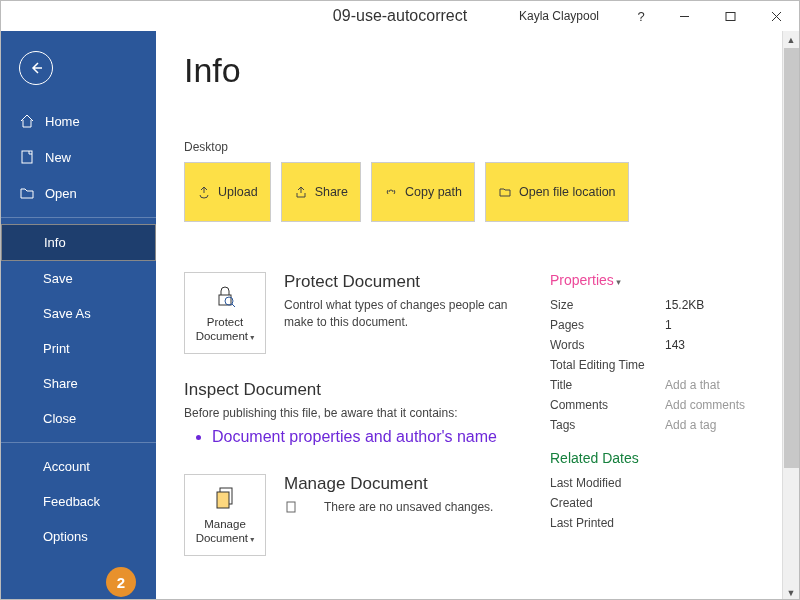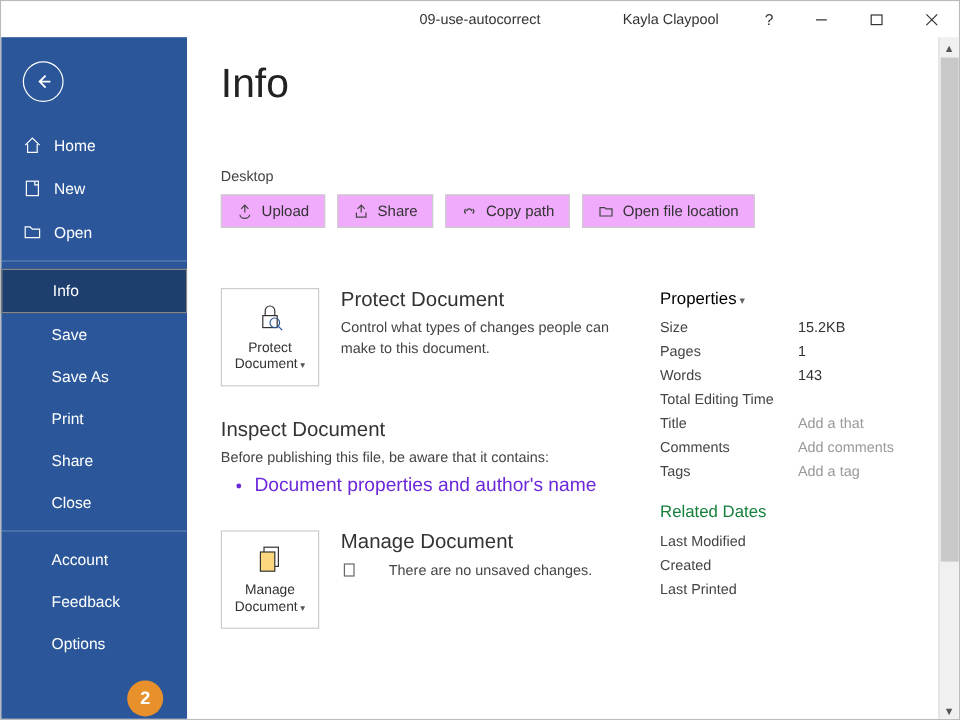--- a/index.html
+++ b/index.html
@@ -1,19 +1,19 @@
 <!DOCTYPE html>
 <html><head>
 <meta charset="utf-8">
 <style>
 * { margin: 0; padding: 0; box-sizing: border-box; font-family: "Segoe UI", Arial, sans-serif; }
 body { width: 800px; height: 600px; overflow: hidden; background: #fff; border: 1px solid #bbb; position: relative; }
 
 .titlebar { height: 30px; display: flex; align-items: center; background: #fff; }
-.titlebar .doc-title { position: absolute; left: 50%; transform: translateX(-50%); font-size: 12px; color: #333; }
+.titlebar .doc-title { position: absolute; left: 50%; transform: translateX(-50%); font-size: 16px; color: #333; }
 .titlebar .user { position: absolute; right: 200px; font-size: 12px; color: #333; }
 .titlebar .btns { position: absolute; right: 0; display: flex; }
 .titlebar .tb { width: 46px; height: 30px; display: flex; align-items: center; justify-content: center; font-size: 13px; color: #333; }
 .titlebar .help { width: 40px; }
 
 .main { display: flex; height: 570px; }
 
 .sidebar { width: 155px; background: #2b579a; color: #fff; display: flex; flex-direction: column; padding-top: 20px; }
 .back-btn { width: 34px; height: 34px; border: 1.5px solid #fff; border-radius: 50%; margin-left: 18px; margin-bottom: 18px; display: flex; align-items: center; justify-content: center; }
 .nav-item { display: flex; align-items: center; padding: 10px 18px; font-size: 13px; cursor: pointer; }
@@ -26,36 +26,36 @@
 .scroll-area { flex: 1; padding: 20px 20px 20px 28px; overflow: hidden; }
 .scrollbar { width: 17px; background: #f0f0f0; position: relative; border-left: 1px solid #ddd; }
 .scroll-up, .scroll-down { height: 17px; display: flex; align-items: center; justify-content: center; font-size: 9px; color: #555; }
 .scroll-down { position: absolute; bottom: 0; width: 100%; }
 .scroll-thumb { position: absolute; top: 17px; width: 15px; left: 1px; height: 420px; background: #c8c8c8; }
 
 h1.page-title { font-size: 34px; font-weight: 300; color: #222; margin-bottom: 50px; }
 
 .location { font-size: 12px; color: #444; margin-bottom: 8px; }
 .action-row { display: flex; gap: 10px; margin-bottom: 50px; }
-.action-btn { border: 1px solid #ccc; padding: 6px 12px; font-size: 12.5px; color: #333; display: flex; align-items: center; gap: 7px; background: #f0abfc; }
+.action-btn { border: 1px solid #ccc; padding: 22px 12px; font-size: 12.5px; color: #333; display: flex; align-items: center; gap: 7px; background: #fde047; }
 
 .info-body { display: flex; gap: 26px; }
 .info-left { width: 340px; }
 .info-right { flex: 1; }
 
 .section { display: flex; gap: 18px; margin-bottom: 26px; }
 .big-btn { width: 82px; height: 82px; border: 1px solid #ccc; display: flex; flex-direction: column; align-items: center; justify-content: center; font-size: 11.5px; color: #333; text-align: center; line-height: 1.2; gap: 6px; flex-shrink: 0; }
 .big-btn .bicon { height: 28px; display: flex; align-items: center; justify-content: center; }
 .section-text h2 { font-size: 17px; font-weight: 400; color: #333; margin-bottom: 5px; }
 .section-text p { font-size: 12px; color: #444; line-height: 1.4; }
 .section-text ul { font-size: 16px; color: #6d28d9; margin-left: 28px; margin-top: 6px; }
 .section-text ul li { margin-bottom: 2px; }
 .inline-row { display: flex; align-items: center; gap: 26px; font-size: 12px; color: #444; margin-top: 6px; }
 
-.props h3 { font-size: 14px; font-weight: 400; color: #000000; margin-bottom: 10px; }
+.props h3 { font-size: 14px; font-weight: 400; color: #ec4899; margin-bottom: 10px; }
 .props h3::after { content: " ▾"; font-size: 9px; color: #666; }
 .prop-row { display: flex; font-size: 12px; margin-bottom: 6px; }
 .prop-label { width: 115px; color: #444; }
 .prop-val { color: #333; }
 .prop-val.placeholder { color: #999; }
 .rel-dates { font-size: 14px; color: #15803d; margin-top: 18px; margin-bottom: 10px; }
 
 .badge { position: absolute; left: 105px; bottom: 2px; width: 30px; height: 30px; background: #e8912c; border-radius: 50%; color: #fff; display: flex; align-items: center; justify-content: center; font-size: 15px; font-weight: 600; }
 .badge::before { content: ""; position: absolute; left: -5px; top: 10px; border: 6px solid transparent; border-right-color: #e8912c; }
 

